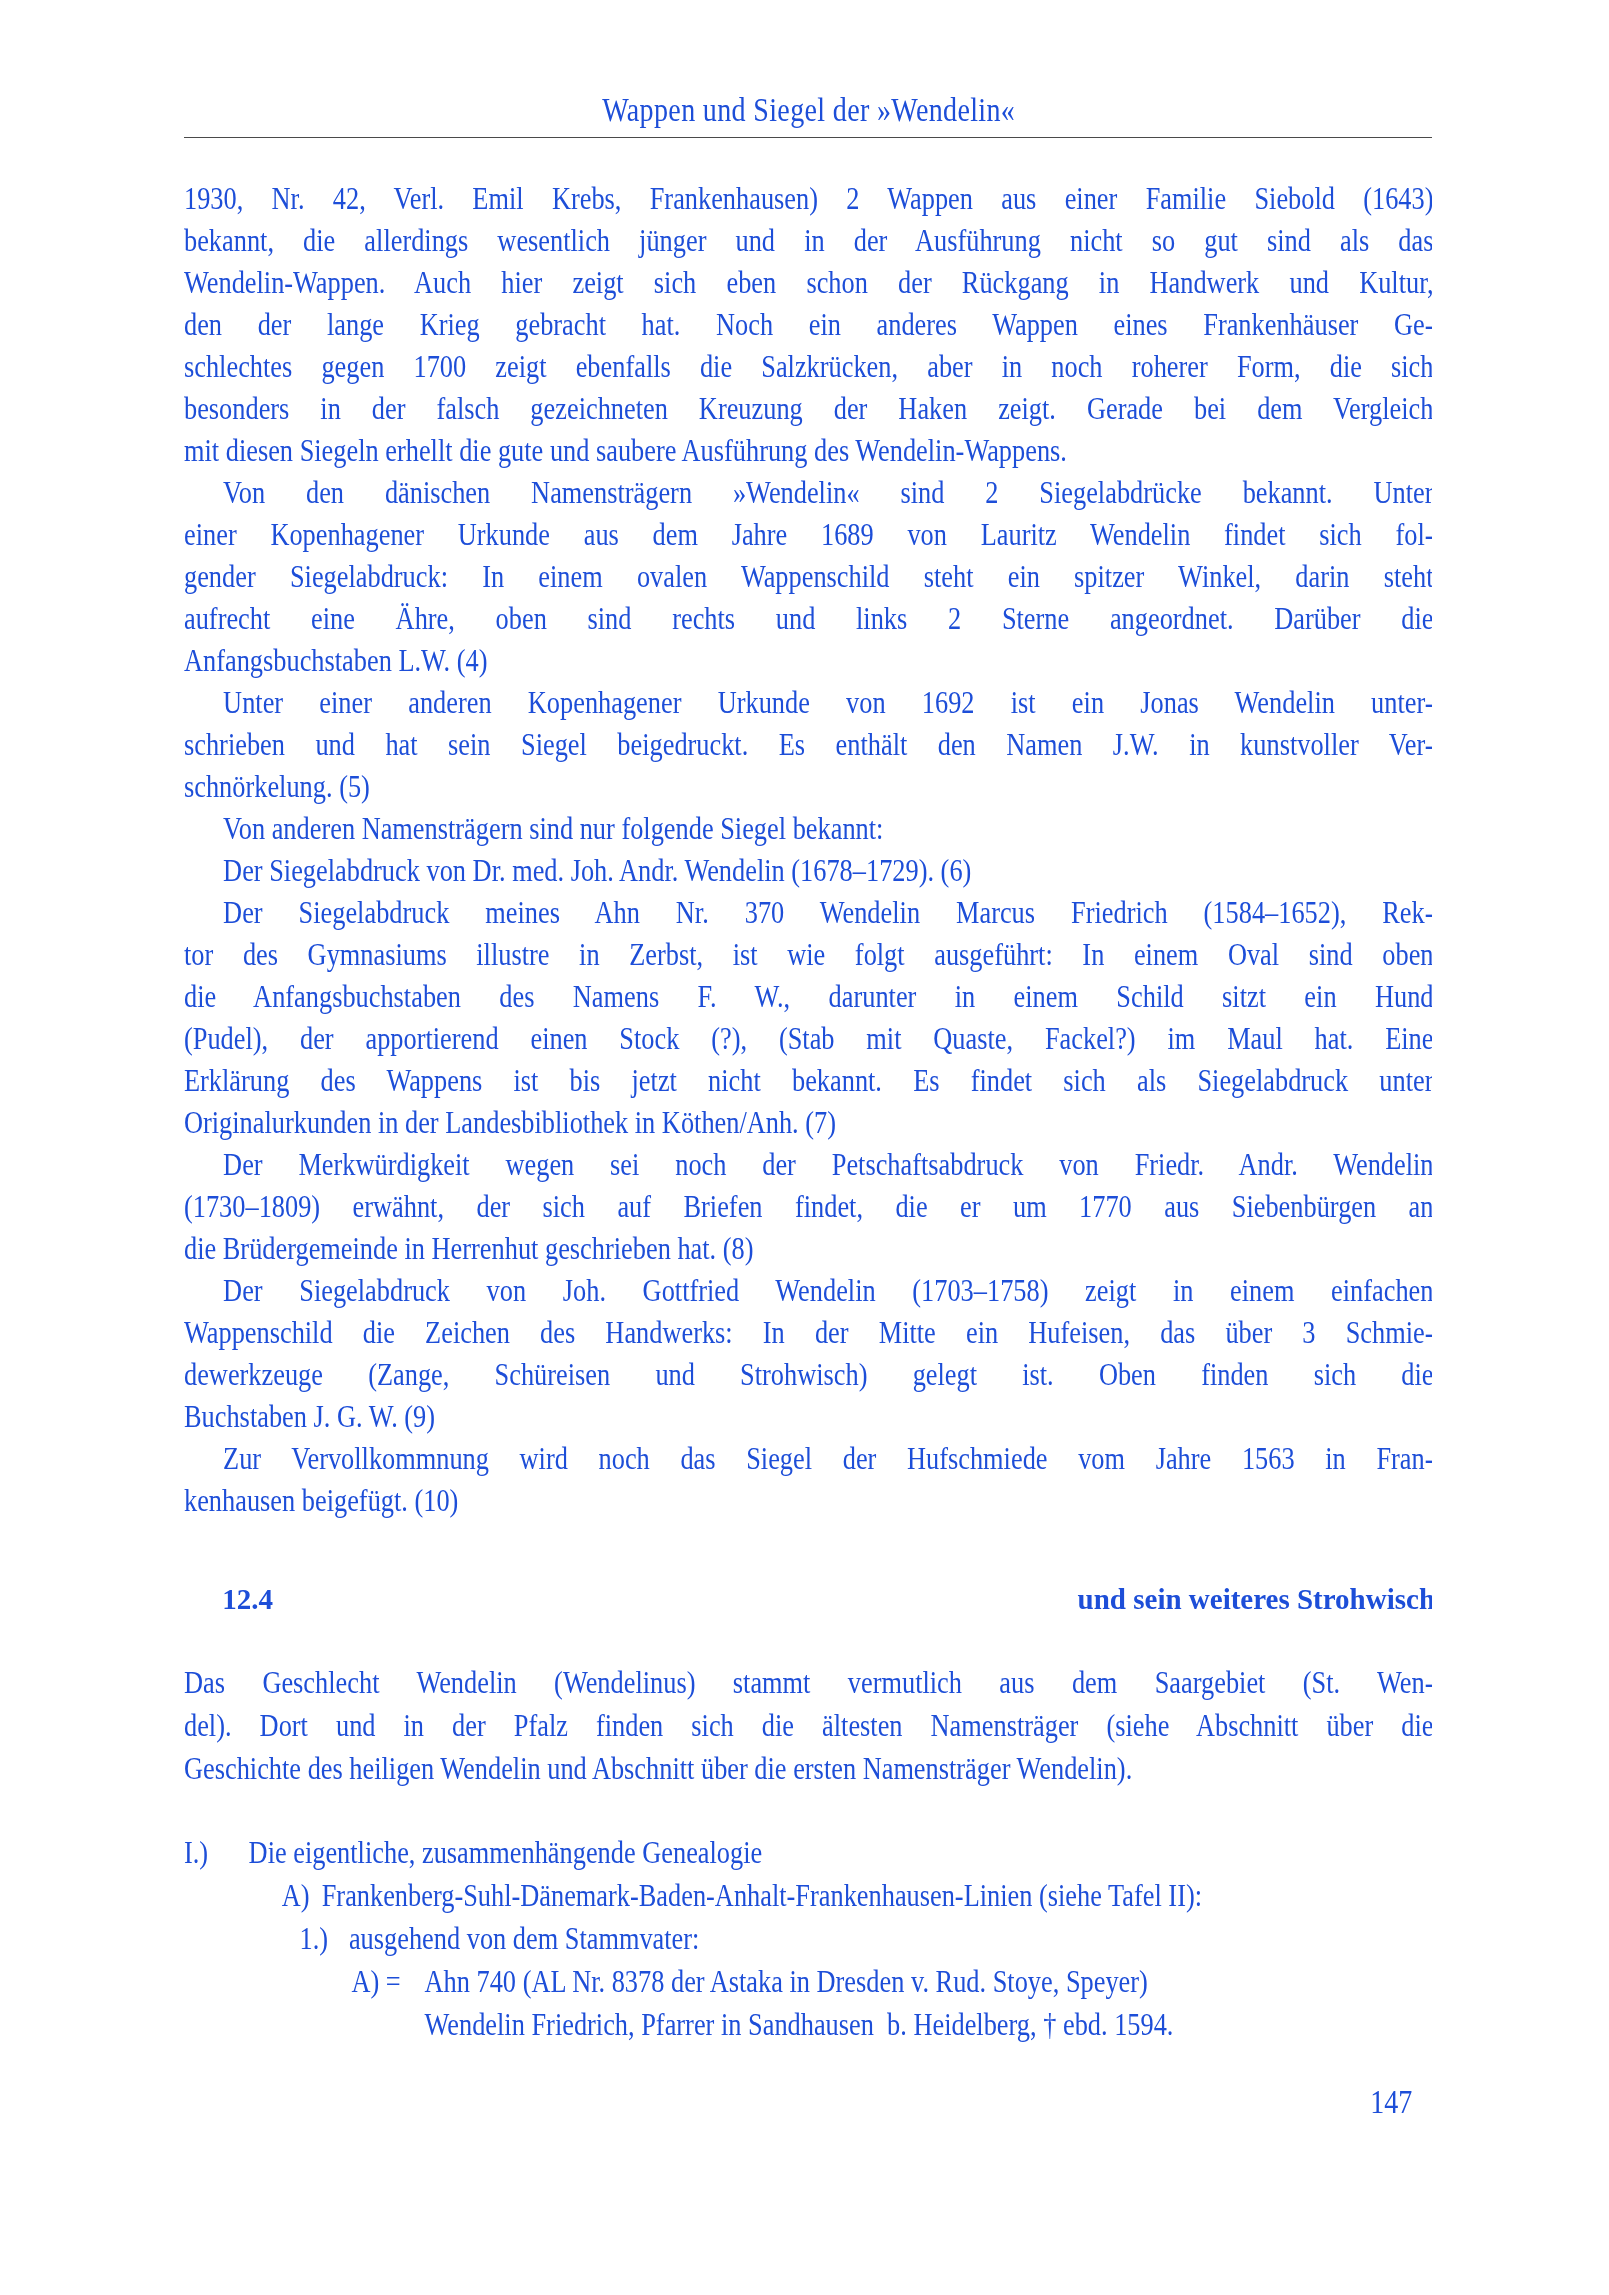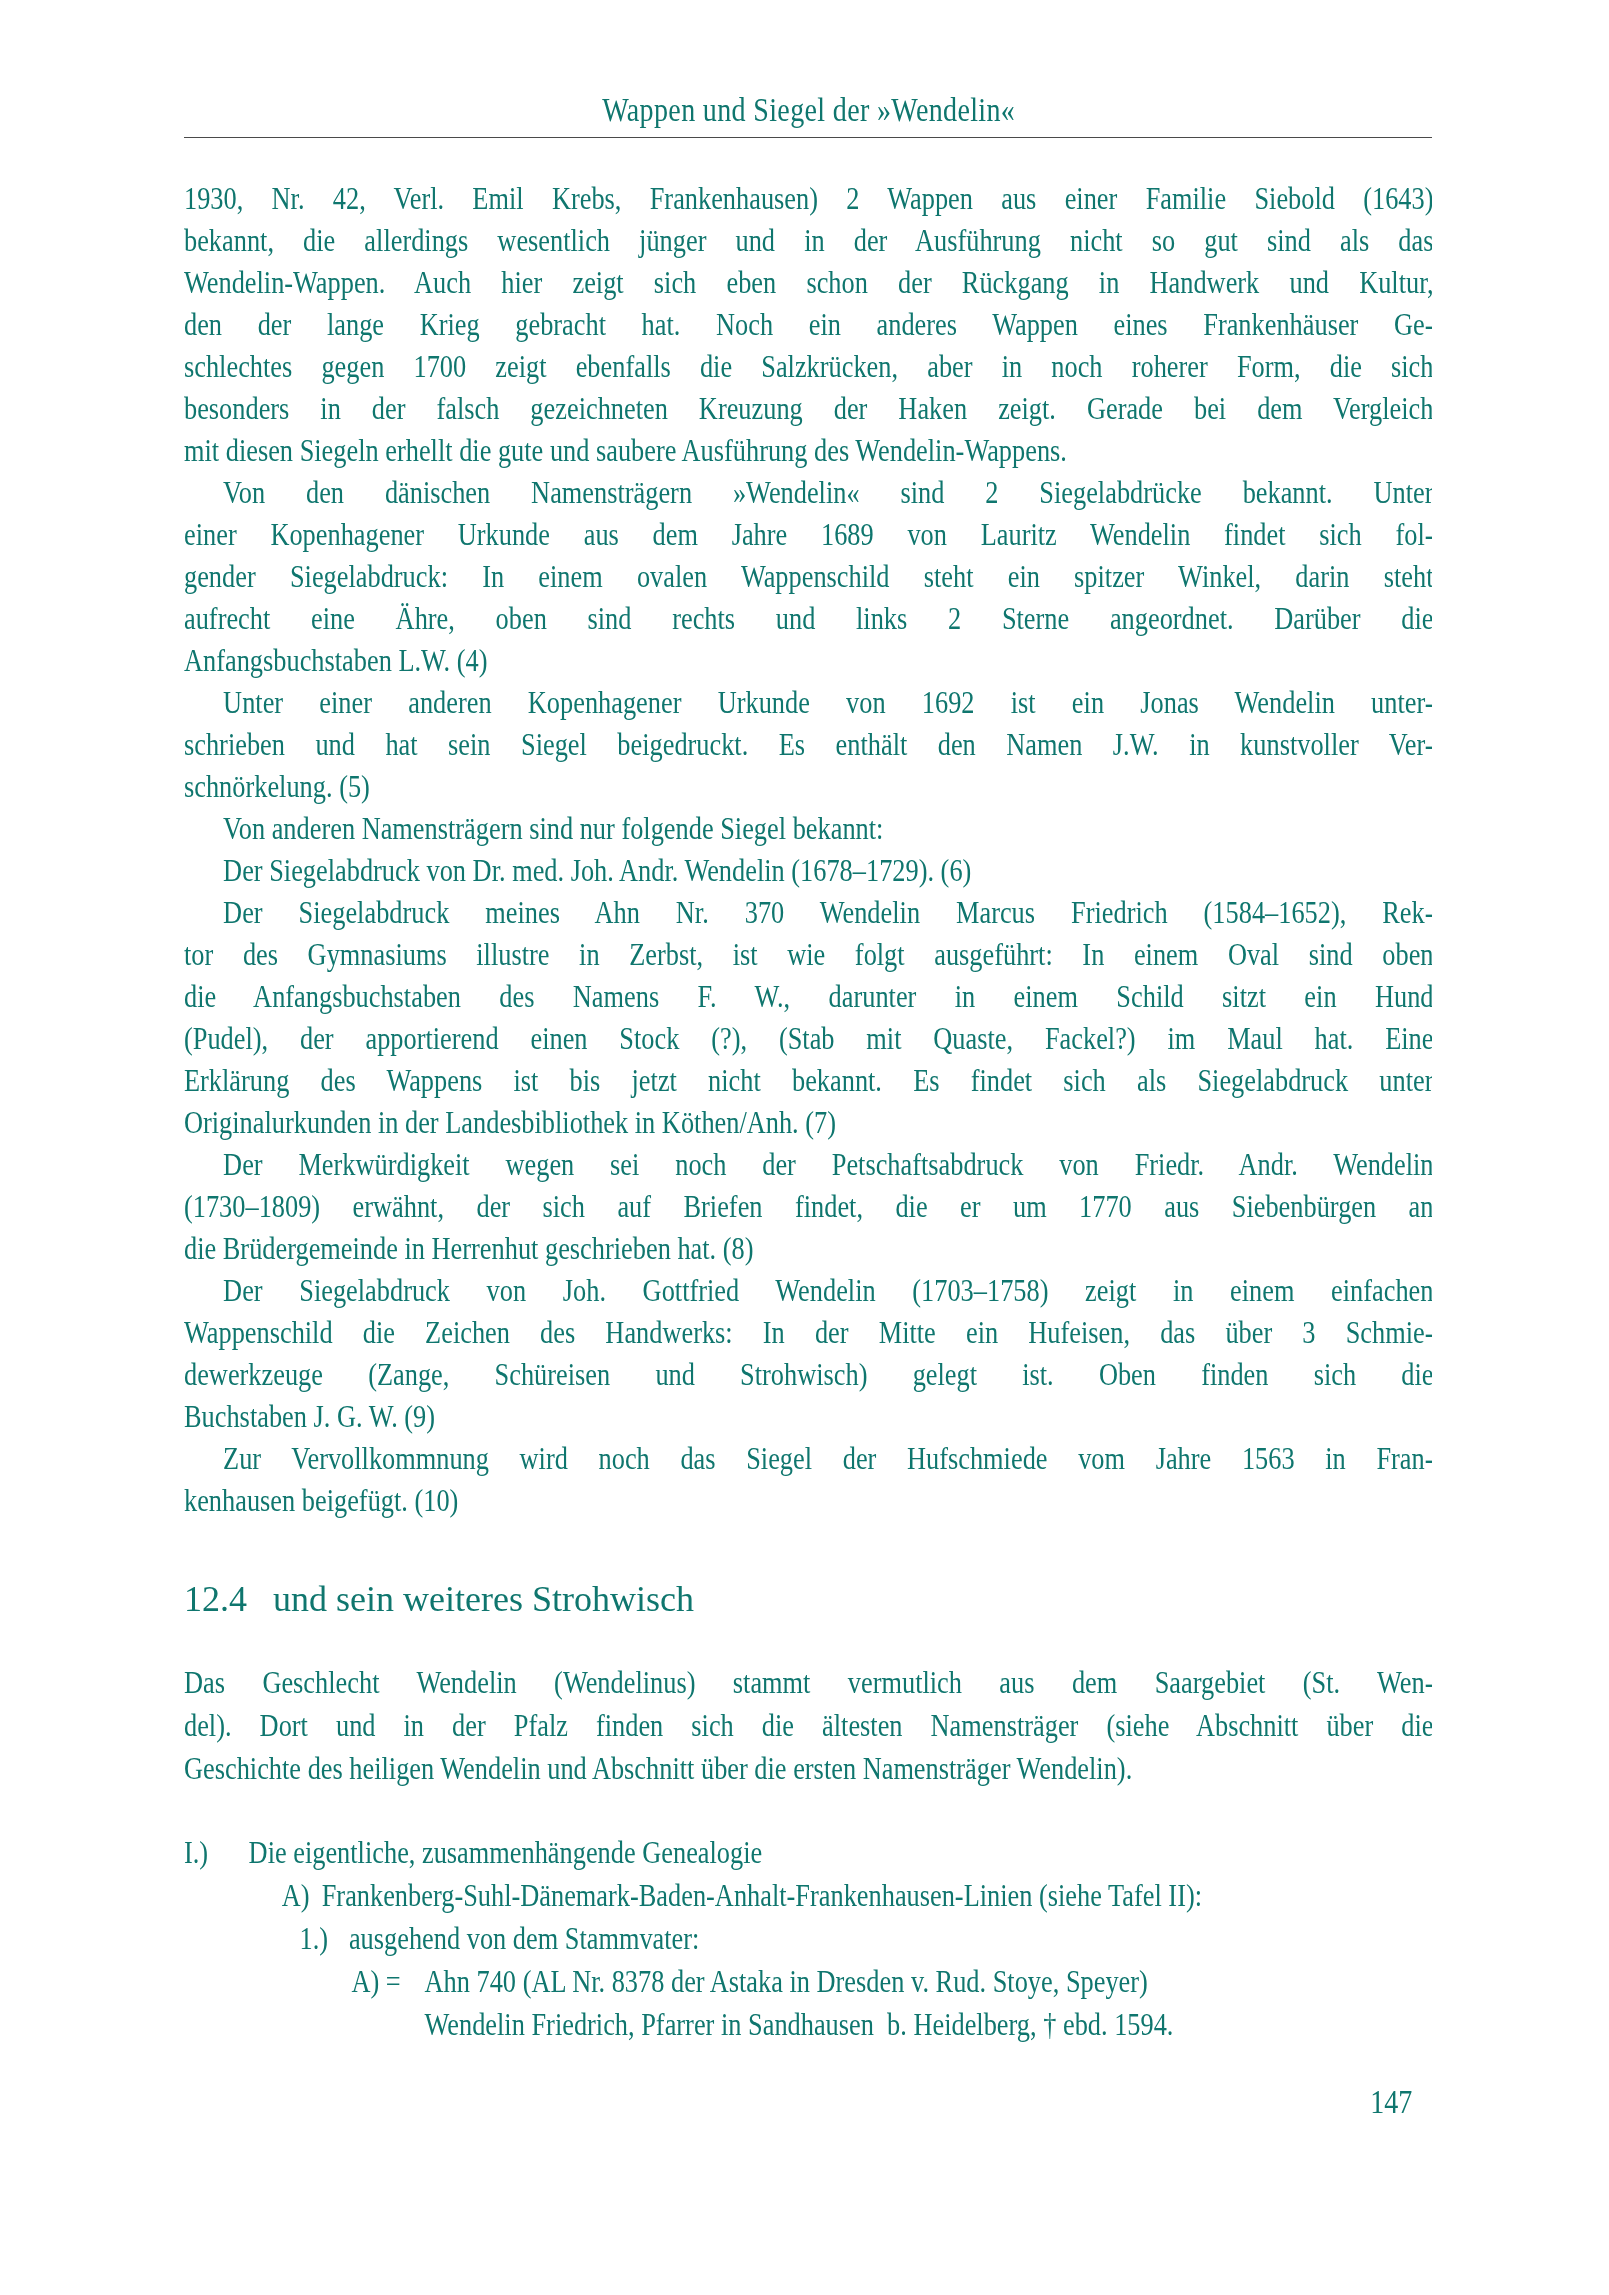--- a/index.html
+++ b/index.html
@@ -1,20 +1,20 @@
 <!DOCTYPE html>
 <html style="font-size:13.2px"><head>
 <meta charset="utf-8">
 <style>
   html,body { margin:0; padding:0; background:#ffffff; }
   .page {
     position:relative;
     width:1432px; height:2295px;
     background:#ffffff;
-    color:#0f766e;
+    color:#1d4ed8;
     font-family:"Liberation Serif","DejaVu Serif",serif;
     overflow:hidden;
   }
   
   .column {
     position:absolute; left:184px; top:0;
     width:1470px;
     transform:scaleX(0.85);
     transform-origin:0 0;
   }
@@ -42,22 +42,22 @@
   .line.last { text-align-last:left; }
   .paragraph.indent .line:first-child { padding-left:46px; }
 
   
   .section-heading {
     margin-top:55px;
     width:1251px;
     transform:scaleX(1.1765);
     transform-origin:0 0;
     display:flex;
-    font-weight:normal;
-    font-size:36px; line-height:44px;
+    font-weight:bold;
+    font-size:29px; line-height:44px;text-align:right;
   }
   .section-number { flex:0 0 auto; width:89px; }
   .section-title { flex:1; }
   .title-line { display:block; }
 
   .intro { margin-top:40px; font-size:31px; }
   .intro .line { height:43px; line-height:43px; }
 
   .outline { margin-top:41px; font-size:31px; }
   .outline-item { line-height:43px; height:43px; white-space:pre-wrap; }

